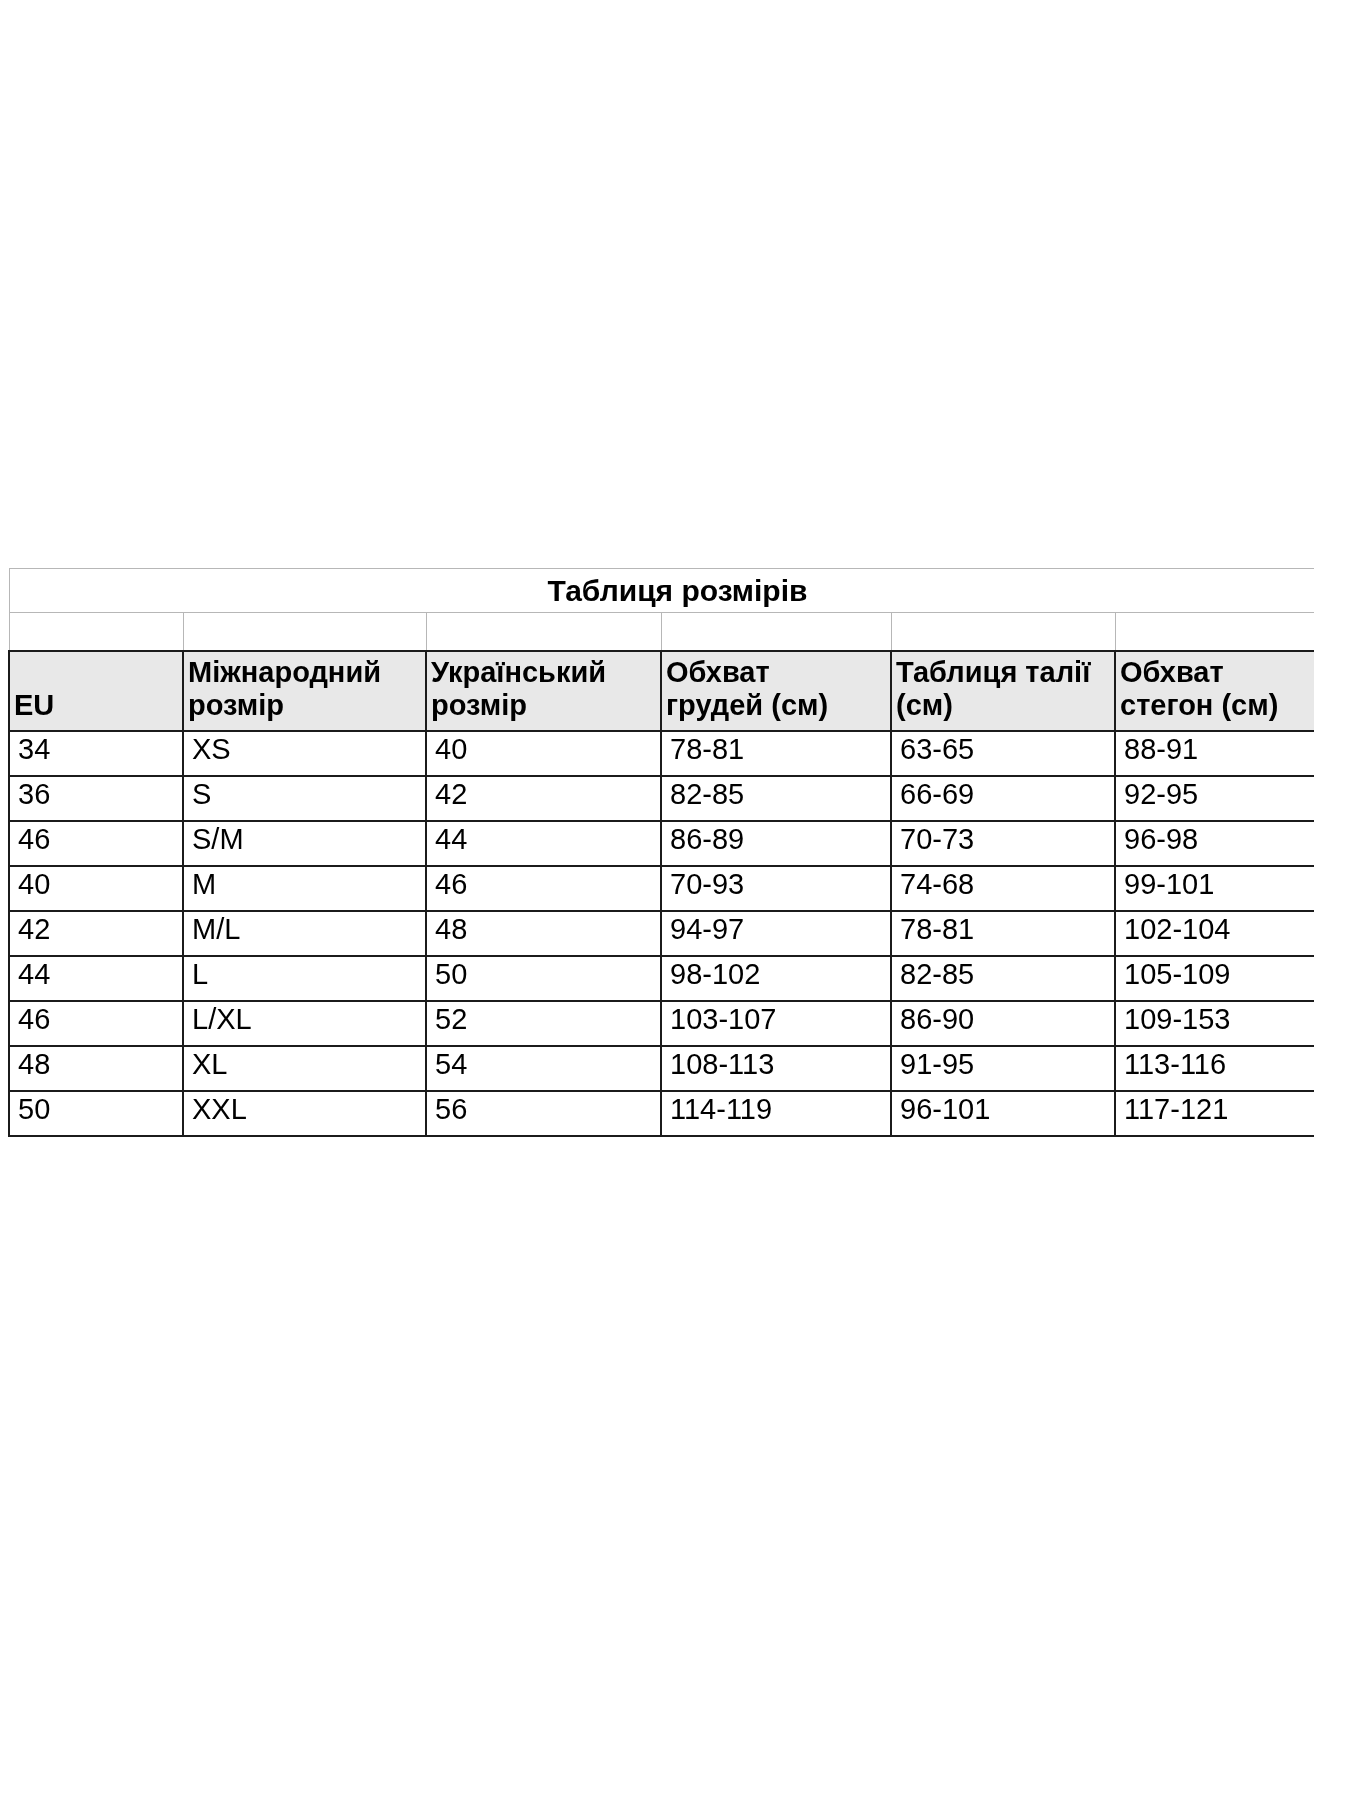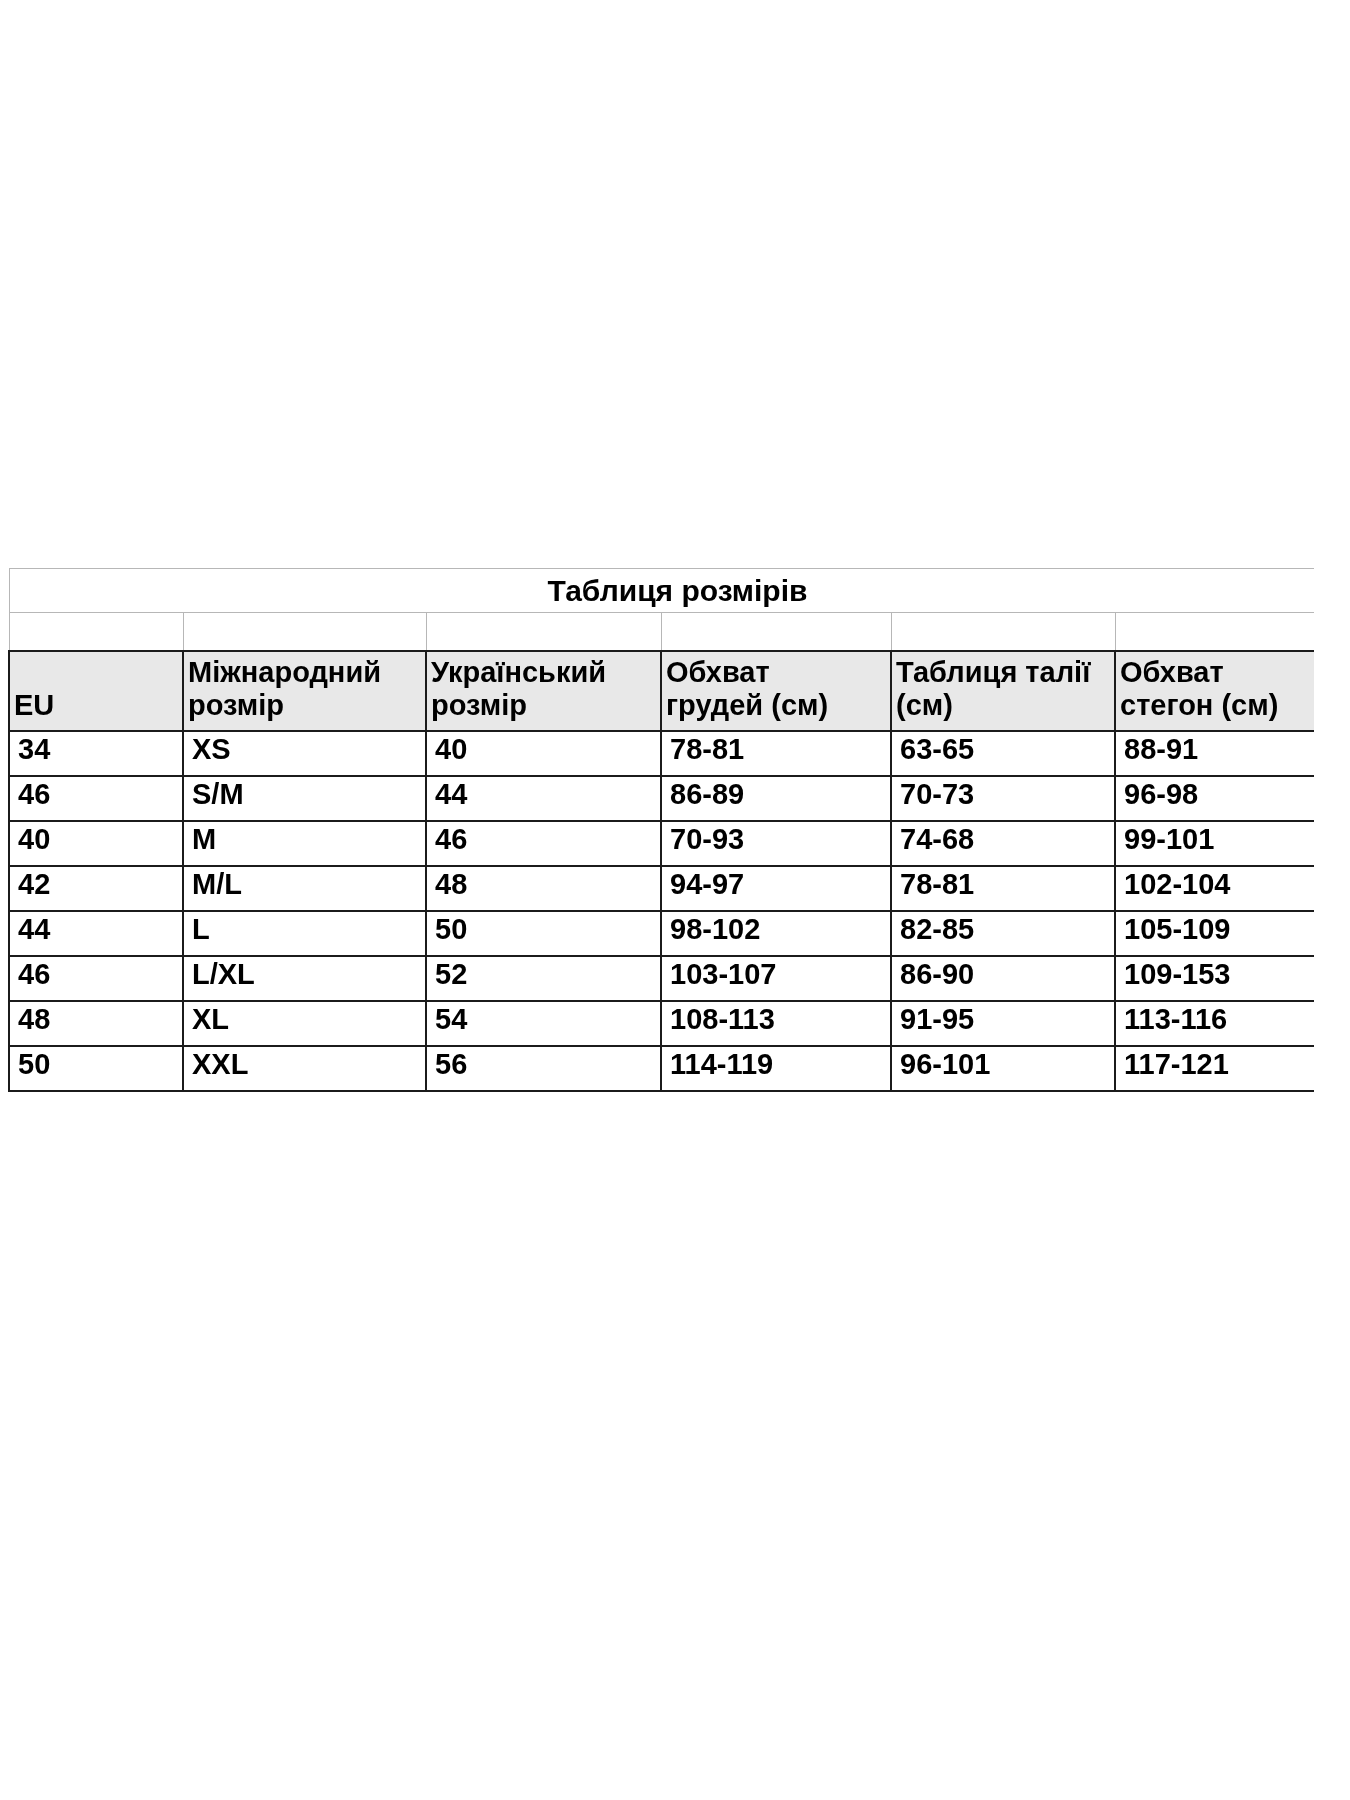--- a/index.html
+++ b/index.html
@@ -60,21 +60,21 @@
     padding: 4px 4px 8px 4px;
     white-space: pre-line;
   }
   
   tr.data-row {
     height: 45px;
   }
   tr.data-row td {
     border: 2px solid var(--grid-border, #1b1b1b);
     font-size: 29px;
-    font-weight: 700;
+    font-weight: 400;
     text-align: left;
     vertical-align: middle;
     padding: 0 4px 8px 8px;
     white-space: nowrap;
     overflow: hidden;
   }
 </style>
 </head>
 <body>
 
@@ -113,20 +113,28 @@
         <th>Обхват
 стегон (см)</th>
       </tr>
       <tr class="data-row">
         <td>34</td>
         <td>XS</td>
         <td>40</td>
         <td>78-81</td>
         <td>63-65</td>
         <td>88-91</td>
+      </tr>
+      <tr class="data-row">
+        <td>36</td>
+        <td>S</td>
+        <td>42</td>
+        <td>82-85</td>
+        <td>66-69</td>
+        <td>92-95</td>
       </tr>
       <tr class="data-row">
         <td>46</td>
         <td>S/M</td>
         <td>44</td>
         <td>86-89</td>
         <td>70-73</td>
         <td>96-98</td>
       </tr>
       <tr class="data-row">

